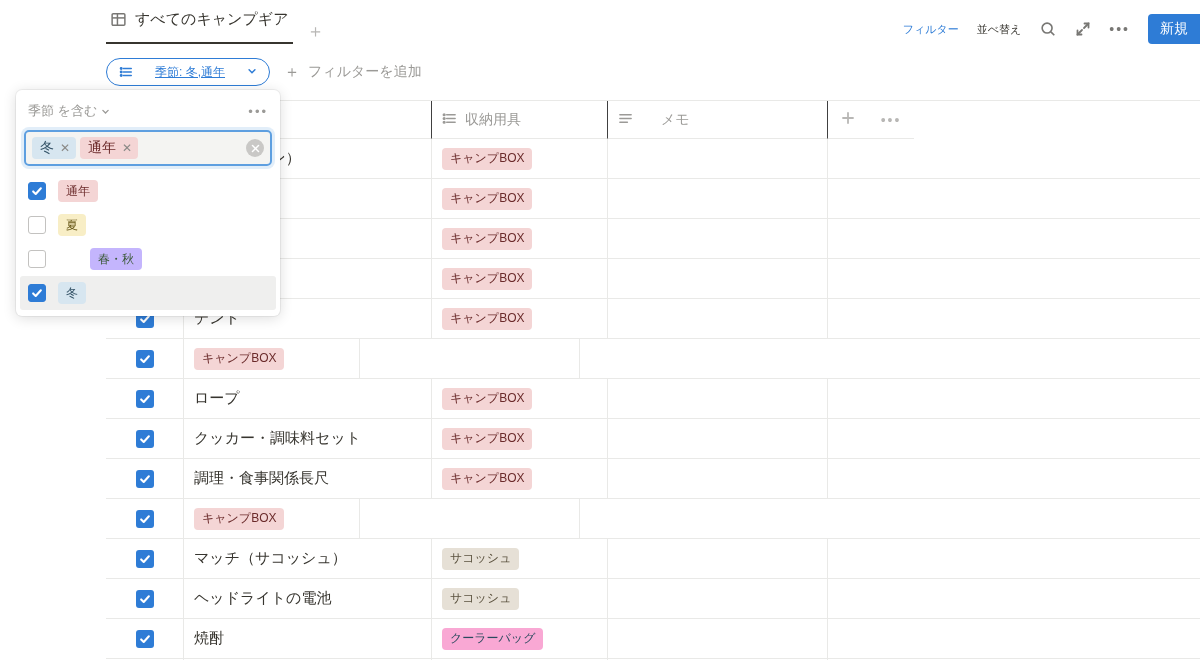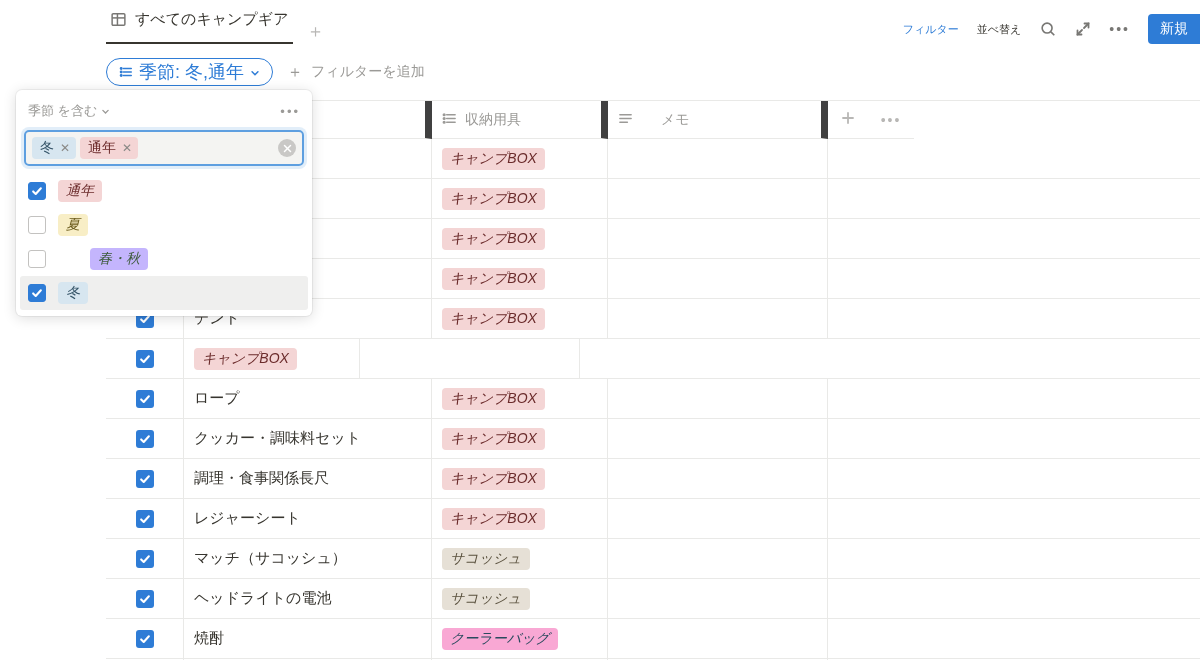--- a/index.html
+++ b/index.html
@@ -54,48 +54,49 @@
     font-weight:500;
   }
 
   
   .filter-row {
     display:flex; align-items:center; gap: 14px;
     padding: 16px 0 16px 106px;
     height: 56px;
   }
   .filter-pill {
-    display:inline-flex; align-items:center; gap:6px;
+    display:inline-flex; align-items:center; gap:22px;
     height: 28px;
     border: 1.5px solid #2e7cd6;
     border-radius: 16px;
     padding: 0 12px;
     color: #2e7cd6;
-    font-size: 18px;
+    font-size: 12px;
+    text-decoration: underline;
   }
   .filter-pill .list-icon { display:inline-flex; }
   .add-filter {
     display:inline-flex; align-items:center; gap:8px;
     color: #9b9a97;
     font-size:14px;
   }
   .add-filter .plus { font-size:16px; line-height:1; }
 
   
   .table-wrap {
     border-top: 1px solid #e9e9e7;
     margin-left: 106px;
   }
   .thead {
     display:flex; height:38px; align-items:center;
     color:#9b9a97;
   }
   .th {
     display:flex; align-items:center; gap:8px;
-    border-right: 7px solid #404040;
+    border-right: 1px solid #404040;
     border-bottom: 1px solid #e9e9e7;
     padding: 0 10px;
     height:38px;
   }
   .th.c1 { width: 78px; padding-left:22px; }
   .th.c2 { width: 248px; }
   .th.c3 { width: 176px; }
   .th.c4 { width: 220px; gap: 28px; }
   .th.c5 { width: 40px; border-right:none; justify-content:center; }
   .th.c6 { width: 46px; border-right:none; justify-content:center; }
@@ -121,38 +122,37 @@
     background:#2e7cd6;
     border-radius:3px;
     display:flex; align-items:center; justify-content:center;
   }
   .chk svg { display:block; }
 
   .tag {
     display:inline-flex; align-items:center;
     height:22px; border-radius:4px;
     padding: 0 8px;
-    font-size:14px;
+    font-size:12px;
     white-space:nowrap;
-    font-style:italic;
   }
   .tag-campbox { background:#f4d5d5; color:#6b2b2b; }
   .tag-sacoche { background:#e6e0d6; color:#5a513e; }
   .tag-cooler  { background:#f9a8d4; color:#2a4a5e; }
   .tag-fuyubg  { background:#d7e6f0; color:#345367; }
   .tag-tsunen  { background:#f4d5d5; color:#6b2b2b; }
   .tag-natsu   { background:#f8eec6; color:#6a5a1a; }
   .tag-haruaki { background:#c4b5fd; color:#3c5a3a;margin-left:32px; }
   .tag-fuyu    { background:#d7e6f0; color:#345367; }
 
   
   .popover {
     position:absolute;
     left: 16px; top: 90px;
-    width: 296px;
+    width: 264px;
     background:#fff;
     border-radius:6px;
     box-shadow: 0 2px 14px rgba(0,0,0,.14), 0 0 0 1px rgba(0,0,0,.05);
     padding: 8px 0 4px 0;
     z-index: 50;
   }
   .pop-header {
     display:flex; align-items:center; justify-content:space-between;
     padding: 4px 12px;
     color:#9b9a97;
@@ -460,23 +460,20 @@
           <div class="cell rest"></div>
         </div>
         <div class="row">
           <div class="cell c1">
             <span class="chk">
               <svg width="12" height="12" viewBox="0 0 14 14" fill="none" stroke="#fff" stroke-width="2.4" stroke-linecap="round" stroke-linejoin="round">
                 <path d="M2.5 7.5 L5.5 10.5 L11.5 3.8"></path>
               </svg>
             </span>
           </div>
-          <div class="cell c2">
-            <span>レジャーシート</span>
-          </div>
           <div class="cell c3">
             <span class="tag tag-campbox">キャンプBOX</span>
           </div>
           <div class="cell c4"></div>
           <div class="cell rest"></div>
         </div>
         <div class="row">
           <div class="cell c1">
             <span class="chk">
               <svg width="12" height="12" viewBox="0 0 14 14" fill="none" stroke="#fff" stroke-width="2.4" stroke-linecap="round" stroke-linejoin="round">

